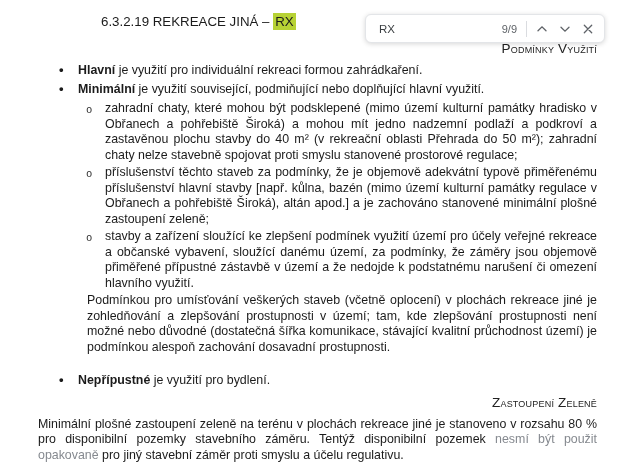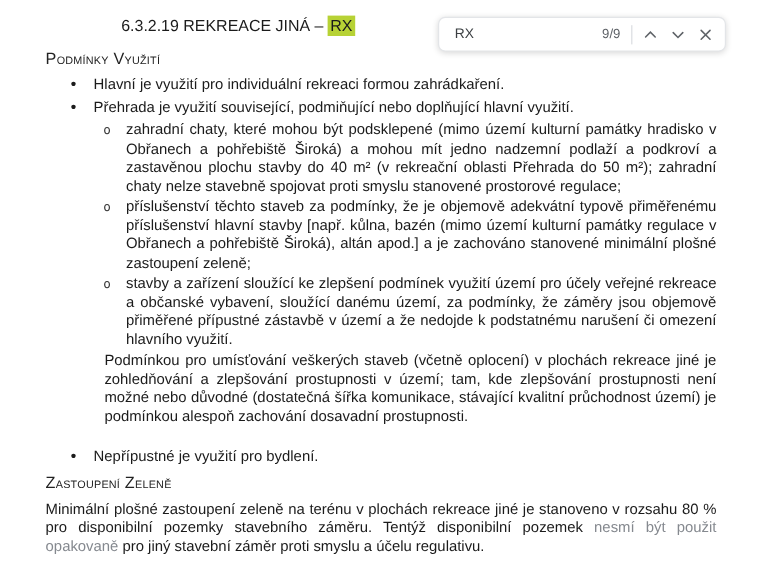--- a/index.html
+++ b/index.html
@@ -4,30 +4,30 @@
 <style>
   * { margin:0; padding:0; box-sizing:border-box; }
   html,body { width:634px; height:468px; background:#ffffff; overflow:hidden; }
   body { font-family:"Liberation Sans","DejaVu Sans",sans-serif; color:#1b1b1b; position:relative; }
 
   .doc { position:relative; width:634px; height:468px; padding:8px 37px 0 38px; }
 
   .title-row { margin:6px 0 0 63px; font-size:13.3px; line-height:15px; white-space:nowrap; }
   .title-row mark { background:#b7d235; color:#1b1b1b; padding:1px 2px; }
 
-  .sc-heading { margin-top:12px; font-size:13.5px; line-height:15px; font-variant:small-caps; font-weight:normal; color:#222; letter-spacing:.2px; }
+  .sc-heading { margin-top:12px; font-size:13.5px; line-height:15px; font-variant:small-caps; font-weight:normal; color:#222; letter-spacing:.2px;text-align:right; }
   .sc-heading.second { margin-top:6px; }
 
   .body-text { font-size:12.4px; line-height:15.5px; text-align:justify; }
 
   ul { list-style:none; }
   ul.lvl1 { margin-top:7px; }
   ul.lvl1 > li { position:relative; padding-left:40px; margin-bottom:3.5px; }
   ul.lvl1 > li::before { content:"\2022"; position:absolute; left:21px; top:-1px; font-weight:bold; font-size:13px; }
-  ul.lvl1 b { font-weight:normal; }
+  ul.lvl1 b { font-weight:bold; }
 
   ul.lvl2 > li { position:relative; padding-left:67px; margin-bottom:2px; }
   ul.lvl2 > li::before { content:"o"; position:absolute; left:48px; top:1px; font-family:"DejaVu Sans Mono",monospace; font-size:10.5px; color:#333; }
 
   .note { margin-left:49px; }
   .final-para { margin-top:7px; }
   .faded { color:#85898f; }
 
   .find-bar { position:absolute; top:14px; left:365px; width:240px; height:29px; background:#fff;
               border:1px solid #e3e5e8; border-radius:6px; box-shadow:0 1px 5px rgba(0,0,0,.16);
@@ -71,21 +71,21 @@
             <path d="M2.3 2.3 L9.7 9.7 M9.7 2.3 L2.3 9.7" stroke="#5f6368" stroke-width="1.3" fill="none" stroke-linecap="round"></path>
           </svg>
         </span>
     </button>
   </div>
 
   <h2 class="sc-heading">Podmínky Využití</h2>
 
   <ul class="lvl1 body-text">
     <li><b>Hlavní</b><span> je využití pro individuální rekreaci formou zahrádkaření.</span></li>
-    <li><b>Přehrada</b><span> je využití související, podmiňující nebo doplňující hlavní využití.</span></li>
+    <li><b>Minimální</b><span> je využití související, podmiňující nebo doplňující hlavní využití.</span></li>
   </ul>
 
   <ul class="lvl2 body-text">
     <li>zahradní chaty, které mohou být podsklepené (mimo území kulturní památky hradisko v Obřanech a pohřebiště Široká) a mohou mít jedno nadzemní podlaží a podkroví a zastavěnou plochu stavby do 40 m² (v rekreační oblasti Přehrada do 50 m²); zahradní chaty nelze stavebně spojovat proti smyslu stanovené prostorové regulace;</li>
     <li>příslušenství těchto staveb za podmínky, že je objemově adekvátní typově přiměřenému příslušenství hlavní stavby [např. kůlna, bazén (mimo území kulturní památky regulace v Obřanech a pohřebiště Široká), altán apod.] a je zachováno stanovené minimální plošné zastoupení zeleně;</li>
     <li>stavby a zařízení sloužící ke zlepšení podmínek využití území pro účely veřejné rekreace a občanské vybavení, sloužící danému území, za podmínky, že záměry jsou objemově přiměřené přípustné zástavbě v území a že nedojde k podstatnému narušení či omezení hlavního využití.</li>
   </ul>
 
   <p class="note body-text">Podmínkou pro umísťování veškerých staveb (včetně oplocení) v plochách rekreace jiné je zohledňování a zlepšování prostupnosti v území; tam, kde zlepšování prostupnosti není možné nebo důvodné (dostatečná šířka komunikace, stávající kvalitní průchodnost území) je podmínkou alespoň zachování dosavadní prostupnosti.</p>
 

